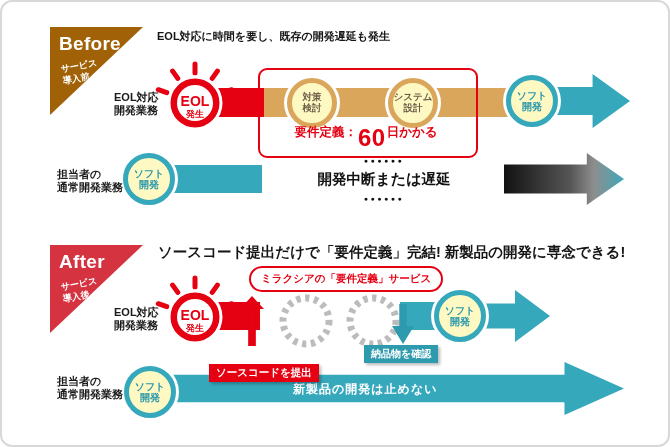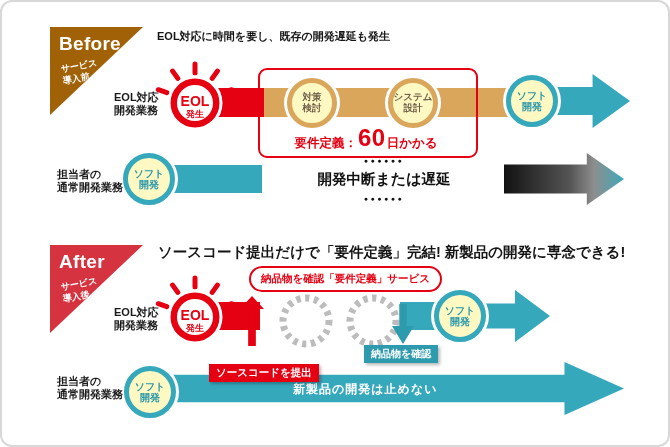--- a/index.html
+++ b/index.html
@@ -18,21 +18,21 @@
   .task-label{position:absolute;font-size:11px;font-weight:700;line-height:1.2;color:#1a1a1a;z-index:6;}
   
   .bar{position:absolute;z-index:1;}
   .arrow{position:absolute;z-index:2;}
   
   .cbadge{position:absolute;border-radius:50%;background:#fef9c3;display:flex;flex-direction:column;align-items:center;justify-content:center;text-align:left;font-weight:700;line-height:1.12;box-shadow:0 0 0 3px #fff;z-index:5;}
   .cbadge.tan{width:40px;height:40px;border:5px solid #d9a65c;color:#6d5d48;font-size:9.5px;}
   .cbadge.teal{width:42px;height:42px;border:5px solid #36a8bc;color:#2796ab;font-size:10px;}
   
   .req-box{position:absolute;left:256px;top:66px;width:216px;height:86px;border:2px solid #e50012;border-radius:9px;z-index:3;pointer-events:none;background:transparent;}
-  .callout{position:absolute;left:258px;top:122px;width:212px;display:flex;align-items:flex-end;justify-content:center;color:#e50012;font-weight:700;z-index:6;}
+  .callout{position:absolute;left:258px;top:122px;width:212px;display:flex;align-items:flex-start;justify-content:center;color:#e50012;font-weight:700;z-index:6;}
   .callout .mid{font-size:12.5px;}
   .callout .big{font-size:24px;letter-spacing:.5px;margin:0 1px;}
   
   .interrupt{position:absolute;left:260px;top:165px;width:244px;height:24px;display:flex;align-items:center;justify-content:center;gap:6px;color:#111;z-index:4;flex-direction:column;}
   .dots{font-size:7px;letter-spacing:2.5px;font-weight:700;white-space:nowrap;}
   .int-big{font-size:14.5px;font-weight:700;}
   .int-small{font-size:15px;font-weight:700;}
   
   .service-pill{position:absolute;left:247px;top:264px;height:22px;display:flex;align-items:center;padding:0 10px;border:2px solid #e50012;border-radius:13px;background:#fff;color:#e50012;font-weight:700;font-size:10.5px;white-space:nowrap;z-index:6;}
   .tag{position:absolute;color:#fff;font-weight:700;font-size:10.5px;padding:2px 7px;white-space:nowrap;z-index:7;box-shadow:2px 2px 3px rgba(0,0,0,.28);}
@@ -124,21 +124,21 @@
   <div class="ribbon ribbon-after">
     <div class="ribbon-title">After</div>
     <div class="ribbon-sub">
       <div>サービス</div>
       <div>導入後</div>
     </div>
   </div>
 
   <div class="headline" style="left:156px;top:241px;font-size:14.5px;">ソースコード提出だけで「要件定義」完結! 新製品の開発に専念できる!</div>
 
-  <div class="service-pill">納品物を確認「要件定義」サービス</div>
+  <div class="service-pill">ミラクシアの「要件定義」サービス</div>
 
   <div class="task-label" style="left:112px;top:304px;">
     <div>EOL対応</div>
     <div>開発業務</div>
   </div>
 
   <div class="bar" style="left:200px;top:300px;width:58px;height:28px;background:#e50012;"></div>
 
   <svg class="abs" style="left:148px;top:266px;z-index:5;" width="90" height="90" viewBox="0 0 90 90">
     <g stroke="#e50012" stroke-width="5" stroke-linecap="round">

